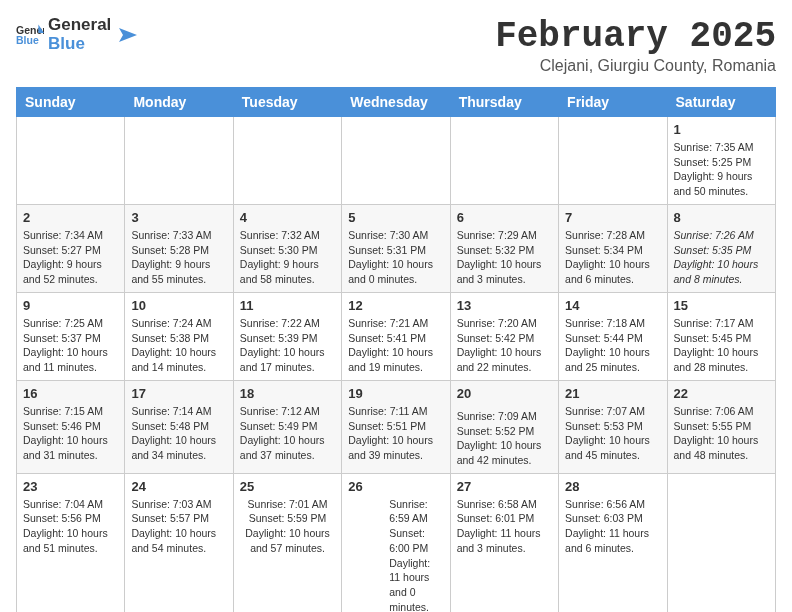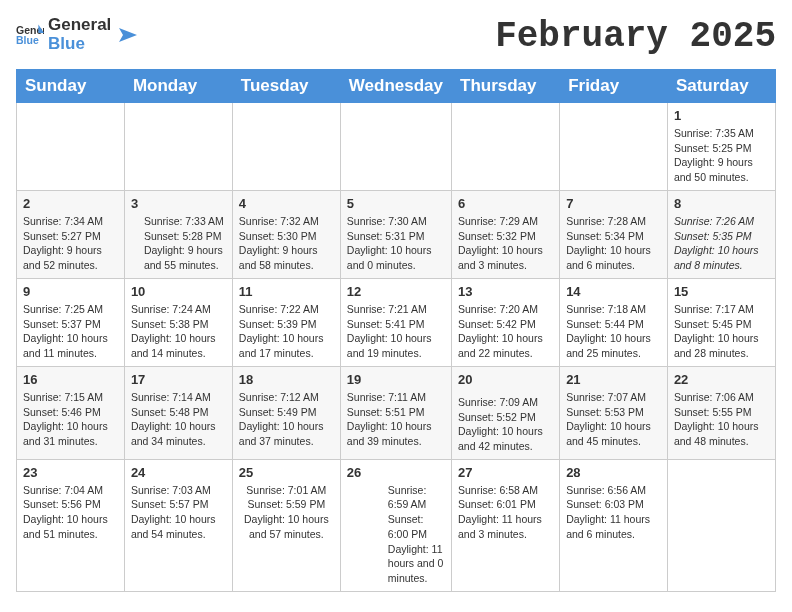--- a/index.html
+++ b/index.html
@@ -39,21 +39,21 @@
       color: #555;
     }
     .calendar {
       width: 100%;
       border-collapse: collapse;
       border: 1px solid #ccc;
     }
     .calendar th {
       background: #4a90d9;
       color: #fff;
-      font-size: 17px;
+      font-size: 14px;
       font-weight: bold;
       padding: 6px 8px;
       text-align: left;
       border: 1px solid #4a90d9;
     }
     .calendar td {
       width: 14.28%;
       vertical-align: top;
       padding: 5px 6px;
       font-size: 11px;
@@ -92,20 +92,21 @@
     <div>
       <div style="font-size:17px;font-weight:bold;color:#333;line-height:1.1;">General</div>
       <div style="font-size:17px;font-weight:bold;color:#4a90d9;line-height:1.1;">Blue</div>
     </div>
     <svg width="22" height="22" viewBox="0 0 22 22">
       <polygon points="4,4 22,11 4,18 8,11" fill="#4a90d9"></polygon>
     </svg>
   </div>
   <div class="title-block">
     <div class="month-title">February 2025</div>
+    <div class="location-title">Clejani, Giurgiu County, Romania</div>
   </div>
 </div>
 
 <table class="calendar">
   <thead>
     <tr>
     <th>Sunday</th>
         <th>Monday</th>
         <th>Tuesday</th>
         <th>Wednesday</th>
@@ -131,21 +132,21 @@
       </tr>
       <tr>
         <td>
           <div class="day-number">2</div>
           <div class="day-info" style="white-space: pre-line;">Sunrise: 7:34 AM
 Sunset: 5:27 PM
 Daylight: 9 hours and 52 minutes.</div>
         </td>
         <td>
           <div class="day-number">3</div>
-          <div class="day-info" style="white-space: pre-line; margin-left: 13px;">Sunrise: 7:33 AM
+          <div class="day-info" style="white-space: pre-line;">Sunrise: 7:33 AM
 Sunset: 5:28 PM
 Daylight: 9 hours and 55 minutes.</div>
         </td>
         <td>
           <div class="day-number">4</div>
           <div class="day-info" style="white-space: pre-line;">Sunrise: 7:32 AM
 Sunset: 5:30 PM
 Daylight: 9 hours and 58 minutes.</div>
         </td>
         <td>

